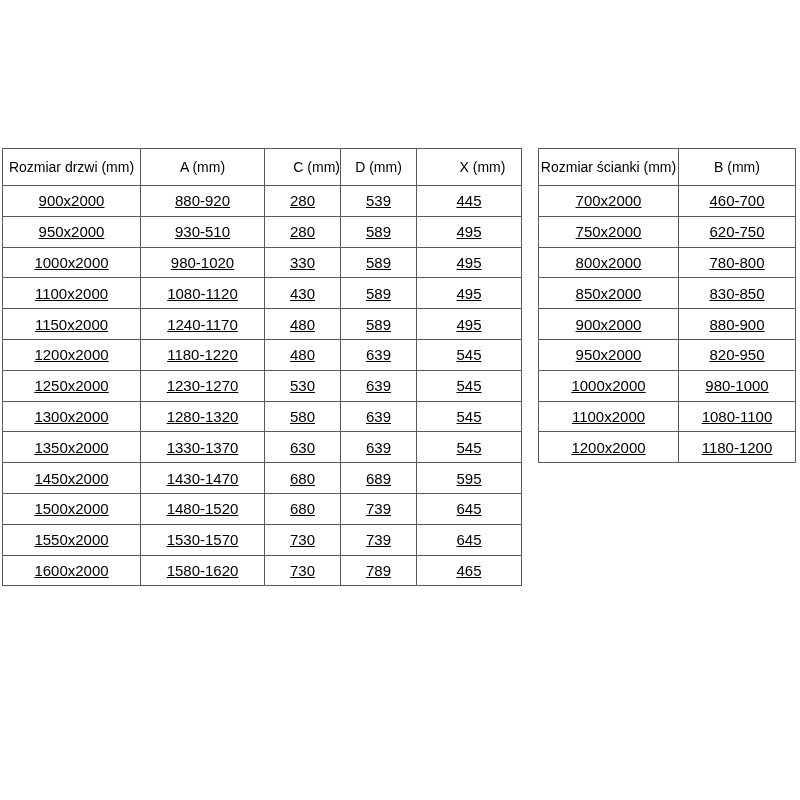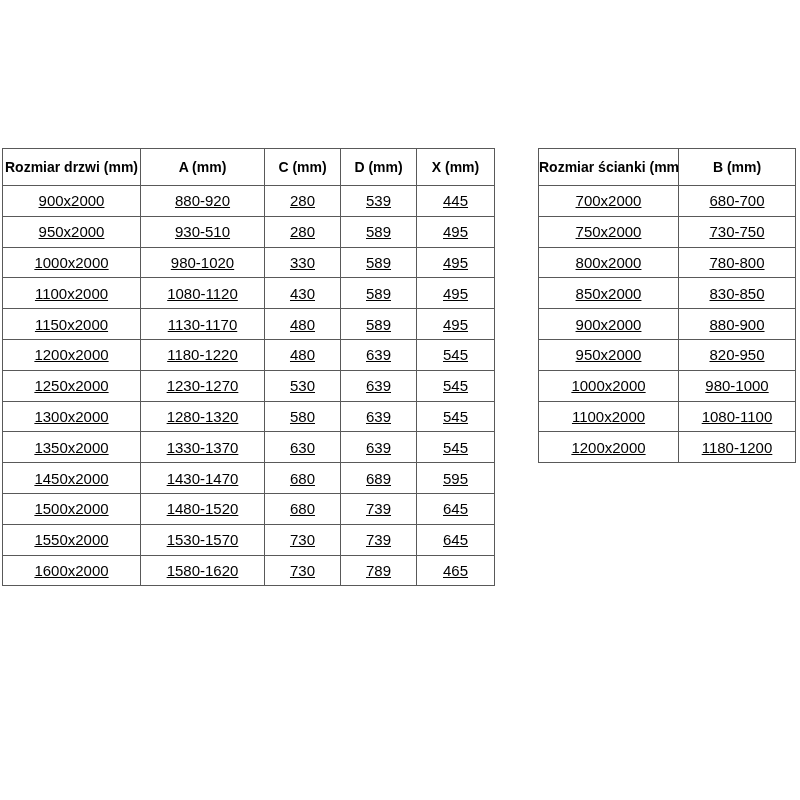--- a/index.html
+++ b/index.html
@@ -32,39 +32,39 @@
   }
   table.spec thead tr {
     height: 37px;
   }
   table.spec tbody tr {
     height: 30.8px;
     text-decoration: underline;
   }
   table.spec th {
     font-size: 14px;
-    font-weight: bold;
+    font-weight: normal;
     color: #000000;
   }
   table.spec td {
     font-size: 15px;
     font-weight: normal;
     color: #000000;
   }
   
   .t-doors {
     left: 2px;
     top: 148px;
     width: 487px;
   }
   .t-doors th:nth-child(1) { width: 137px; }
   .t-doors th:nth-child(2) { width: 123px; }
-  .t-doors th:nth-child(3) { width: 75px; }
+  .t-doors th:nth-child(3) { width: 75px; text-align: right; }
   .t-doors th:nth-child(4) { width: 75px; }
-  .t-doors th:nth-child(5) { width: 77px; }
+  .t-doors th:nth-child(5) { width: 77px; padding-left: 27px; }
   
   .t-walls {
     left: 538px;
     top: 148px;
     width: 255px;
   }
   .t-walls th:nth-child(1) { width: 139px; }
   .t-walls th:nth-child(2) { width: 116px; border-radius: 17px; }
 </style>
 </head>
@@ -105,21 +105,21 @@
         </tr>
         <tr>
           <td>1100x2000</td>
           <td>1080-1120</td>
           <td>430</td>
           <td>589</td>
           <td>495</td>
         </tr>
         <tr>
           <td>1150x2000</td>
-          <td>1130-1170</td>
+          <td>1240-1170</td>
           <td>480</td>
           <td>589</td>
           <td>495</td>
         </tr>
         <tr>
           <td>1200x2000</td>
           <td>1180-1220</td>
           <td>480</td>
           <td>639</td>
           <td>545</td>
@@ -178,25 +178,25 @@
   <table class="spec t-walls">
       <thead>
         <tr>
           <th>Rozmiar ścianki (mm)</th>
           <th>B (mm)</th>
         </tr>
       </thead>
       <tbody>
         <tr>
           <td>700x2000</td>
-          <td>680-700</td>
+          <td>460-700</td>
         </tr>
         <tr>
           <td>750x2000</td>
-          <td>730-750</td>
+          <td>620-750</td>
         </tr>
         <tr>
           <td>800x2000</td>
           <td>780-800</td>
         </tr>
         <tr>
           <td>850x2000</td>
           <td>830-850</td>
         </tr>
         <tr>

